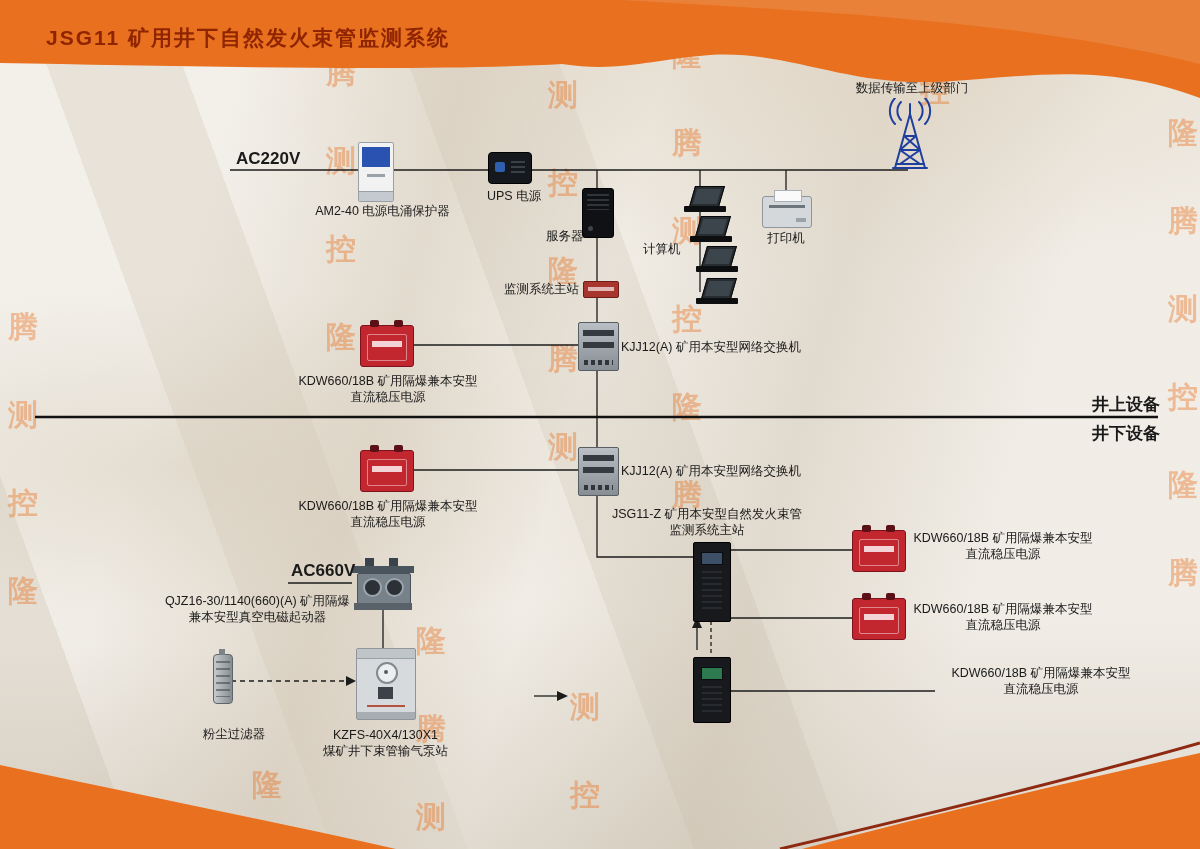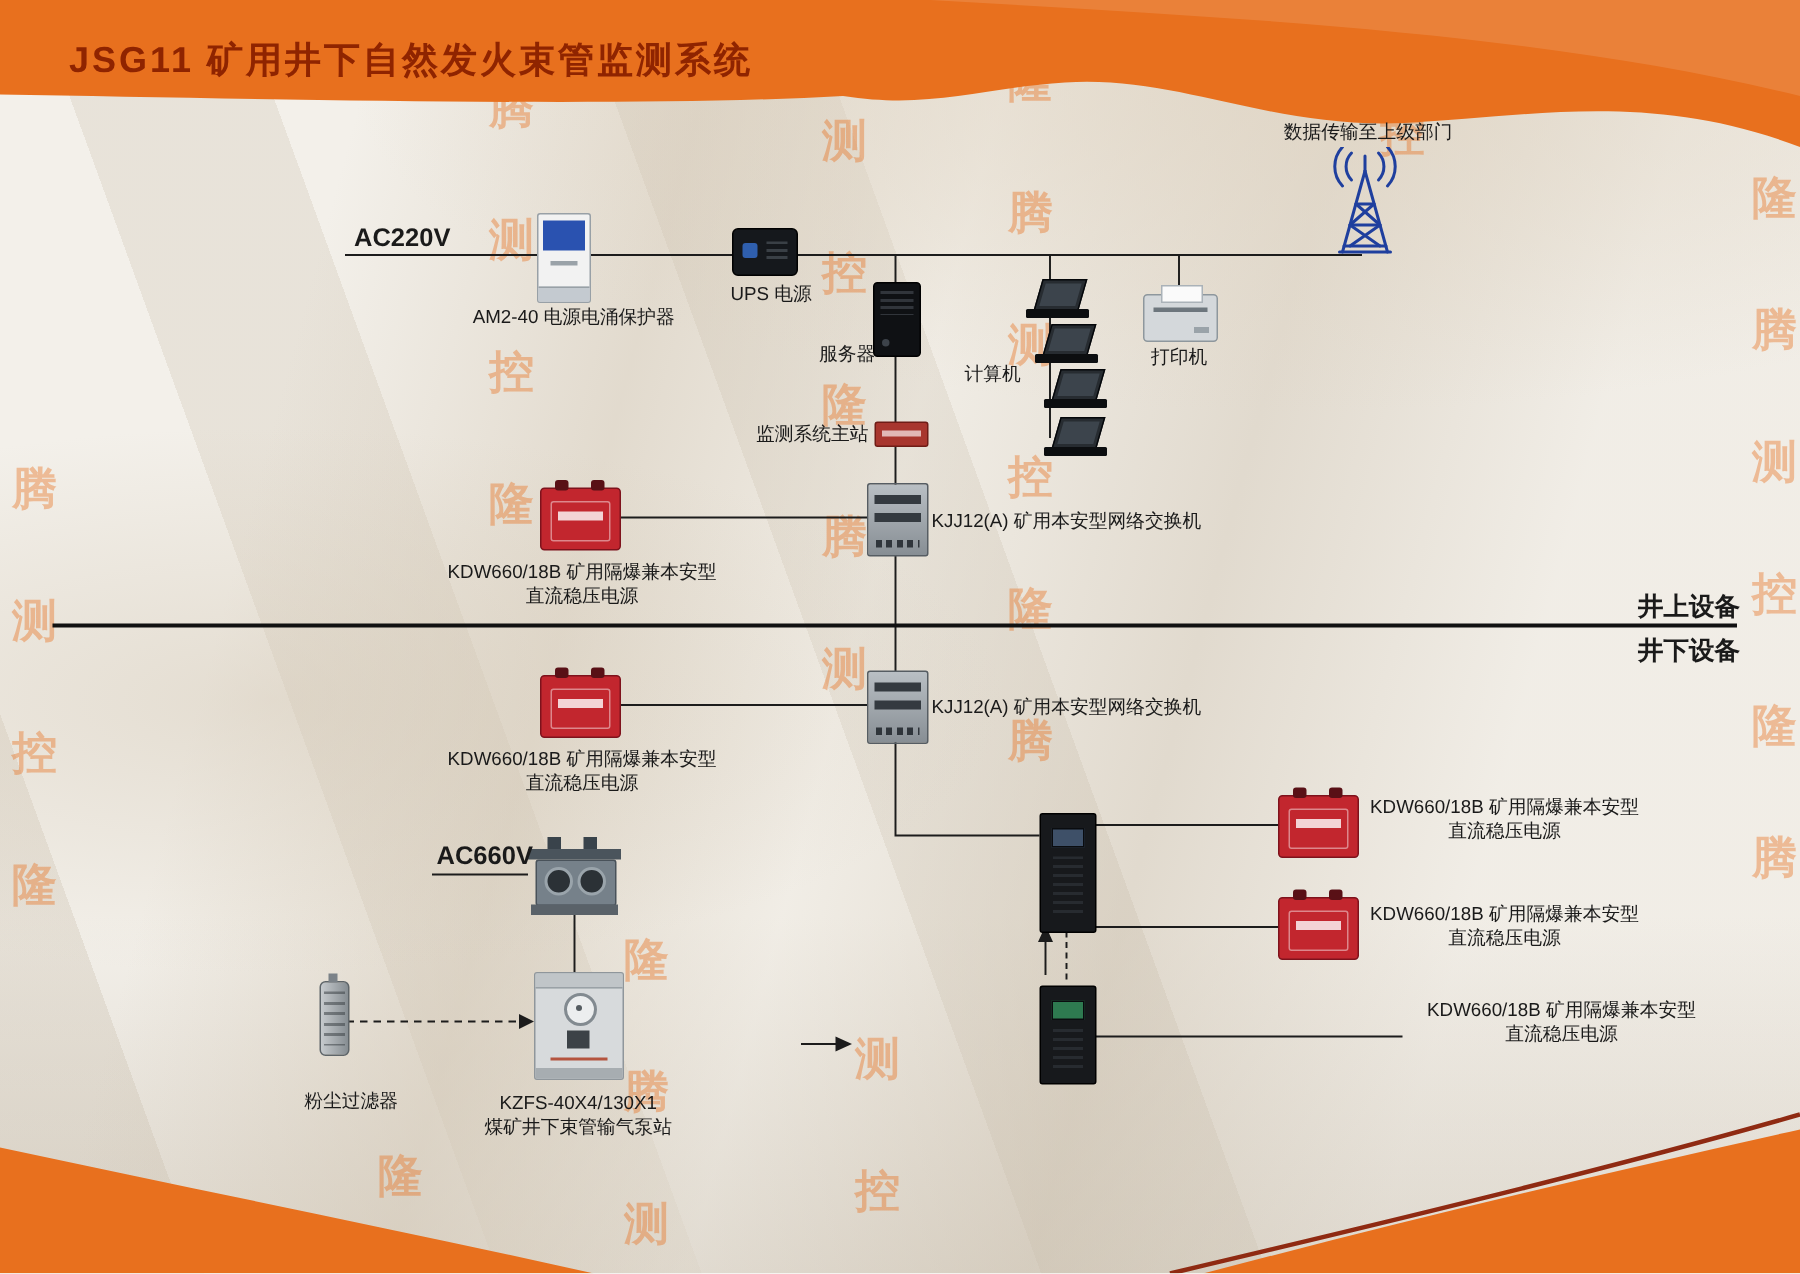--- a/index.html
+++ b/index.html
@@ -13,21 +13,21 @@
     linear-gradient(to bottom, rgba(0,0,0,0) 72%, rgba(201,192,178,.5))}
   .wm{position:absolute;z-index:1;display:flex;flex-direction:column;gap:58px;
       font-size:30px;font-weight:700;color:var(--orange,#e8701e);opacity:.4;line-height:1;pointer-events:none}
   svg.deco{position:absolute;left:0;z-index:2}
   .wires{position:absolute;left:0;top:0;z-index:3}
   .dev,.lbl{position:absolute;z-index:4}
   .lbl{font-size:12.5px;white-space:nowrap;line-height:16px}
   .lbl.c{text-align:center;white-space:normal}
   .lbl.b{font-weight:bold;font-size:17px}
   .lbl.r{text-align:right}
-  .title{position:absolute;left:46px;top:24px;z-index:5;font-size:24px;font-weight:bold;
+  .title{position:absolute;left:46px;top:24px;z-index:5;font-size:21px;font-weight:bold;
          letter-spacing:2px;color:var(--title-red,#8f2400)}
   .subtitle{position:absolute;left:46px;top:78px;z-index:5;font-size:13px;font-weight:600;color:#efae78}
 
   
   .surge{width:34px;height:58px;background:#f2f2f2;border:1px solid #98a0a6;border-radius:2px}
   .surge .blue{position:absolute;left:3px;top:4px;right:3px;height:20px;background:#2a52b0}
   .surge .slot{position:absolute;left:8px;top:31px;width:18px;height:3px;background:#9aa2a8}
   .surge .base{position:absolute;left:0;bottom:0;right:0;height:9px;background:#c4cad0;border-top:1px solid #98a0a6}
 
   .ups{width:42px;height:30px;background:#15181c;border:1px solid #000;border-radius:4px}
@@ -318,23 +318,31 @@
     <div>直流稳压电源</div>
   </div>
   <div class="lbl c" style="left:288px;top:498px;width:200px">
     <div>KDW660/18B 矿用隔爆兼本安型</div>
     <div>直流稳压电源</div>
   </div>
 
   <div class="lbl b r" style="left:1060px;top:397px;width:100px">井上设备</div>
   <div class="lbl b r" style="left:1060px;top:426px;width:100px">井下设备</div>
 
+  <div class="lbl c" style="left:597px;top:506px;width:220px">
+    <div>JSG11-Z 矿用本安型自然发火束管</div>
+    <div>监测系统主站</div>
+  </div>
 
   <div class="lbl b" style="left:291px;top:563px">AC660V</div>
 
+  <div class="lbl c" style="left:155px;top:593px;width:205px">
+    <div>QJZ16-30/1140(660)(A) 矿用隔爆</div>
+    <div>兼本安型真空电磁起动器</div>
+  </div>
 
   <div class="lbl c" style="left:196px;top:726px;width:76px">粉尘过滤器</div>
 
   <div class="lbl c" style="left:308px;top:727px;width:155px">
     <div>KZFS-40X4/130X1</div>
     <div>煤矿井下束管输气泵站</div>
   </div>
 
 
   <div class="lbl c" style="left:895px;top:530px;width:216px">

